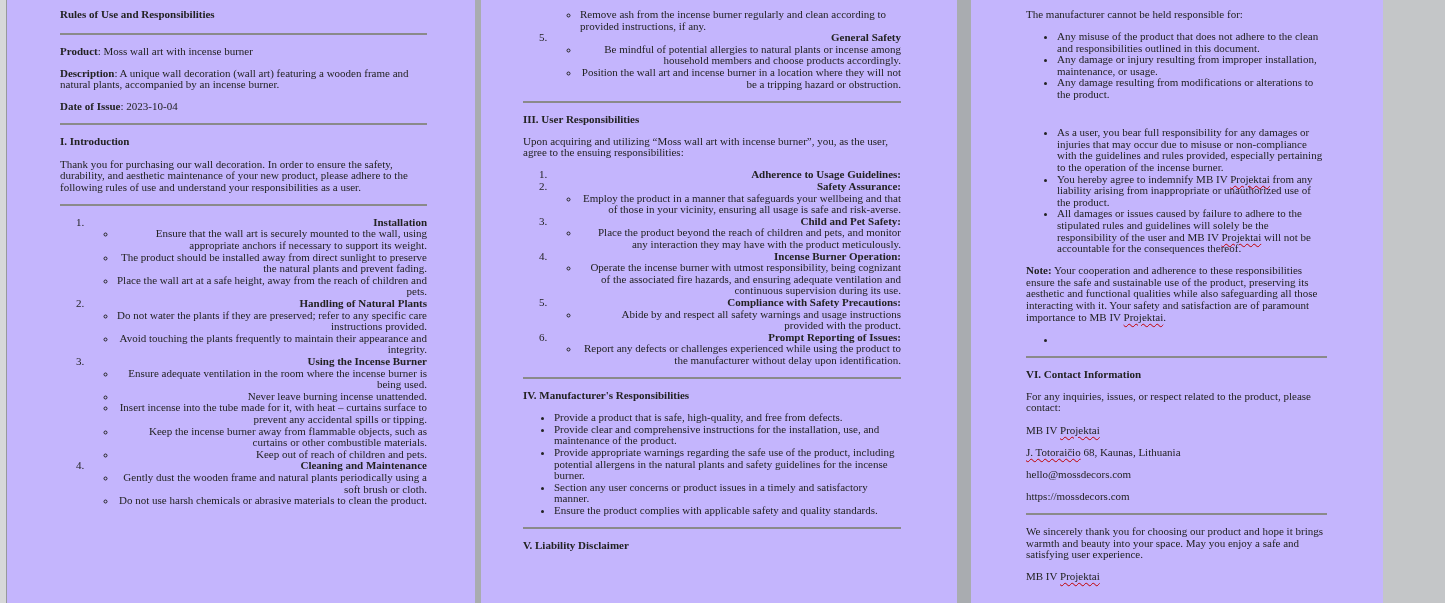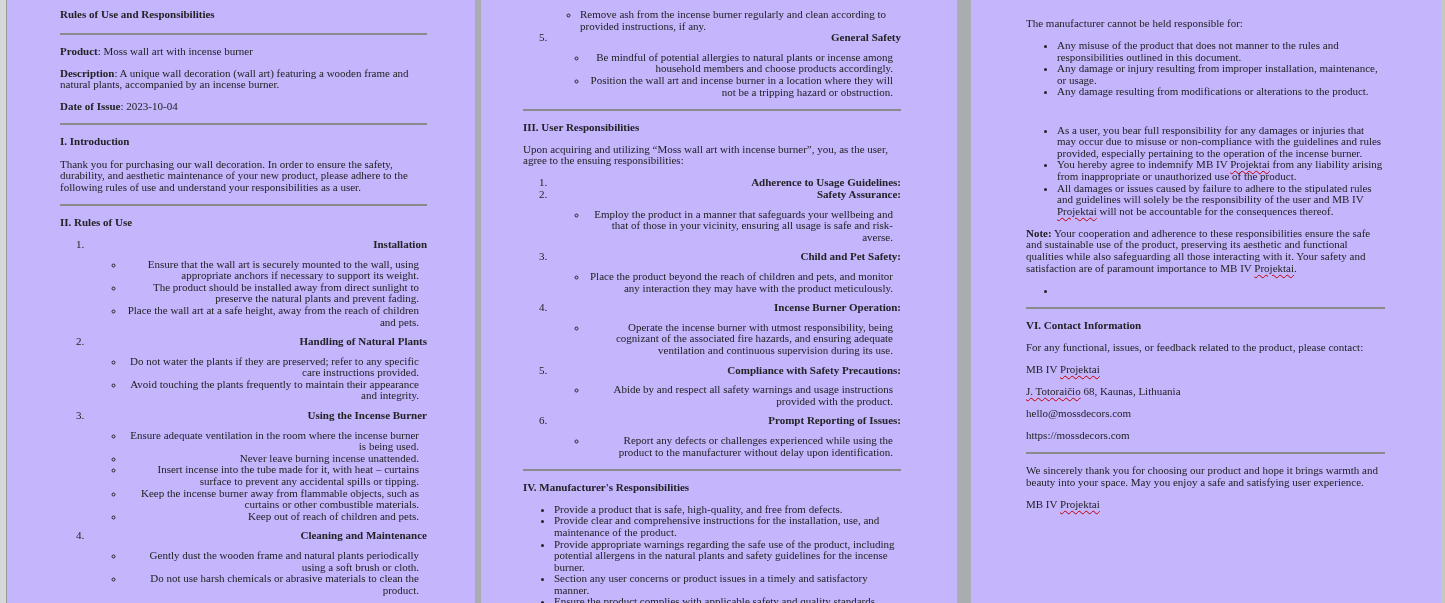--- a/index.html
+++ b/index.html
@@ -6,28 +6,28 @@
   .viewport{width:1445px;height:603px;display:flex;overflow:hidden;background:#a9acb0;}
   .left-rail{width:7px;background:#d7d8d9;border-right:1px solid #97999c;box-sizing:border-box;flex:0 0 auto;}
   .sep{flex:0 0 auto;background:#a9acb0;}
   .s1{width:6px;}
   .s2{width:14px;}
   .right-rail{flex:1 1 auto;background:#c4c6c8;}
   .page{flex:0 0 auto;background:#c4b5fd;box-sizing:border-box;height:603px;overflow:hidden;
         font-family:Liberation Serif, serif;font-size:11px;line-height:11.6px;color:#232323;}
   .p1{width:468px;padding:9px 48px 0 53px;}
   .p2{width:476px;padding:9px 56px 0 42px;}
-  .p3{width:470px;padding:18px 56px 0 55px;}
+  .p3{width:412px;padding:9px 56px 0 55px;}
   p{margin:0 0 10.5px 0;}
   .b{font-weight:bold;}
   .title{margin-bottom:12px;}
   hr{border:0;border-top:2px solid #8a8a8a;margin:10px 0 11px 0;}
   ol{margin:0 0 10.5px 0;padding-left:27px;text-align:right;}
   ol>li{margin:0;}
-  ul.circle{list-style-type:circle;margin:8px;padding-left:30px;}
+  ul.circle{list-style-type:circle;margin:0;padding-left:30px;}
   ul.circle>li{margin:0;}
   ul.cont{margin:0 0 0 27px;}
   ul.disc{list-style-type:disc;margin:0 0 10.5px 0;padding-left:31px;}
   ul.disc>li{margin:0;}
   .sp{text-decoration-line:underline;text-decoration-style:wavy;text-decoration-color:#c00000;text-decoration-thickness:1px;text-underline-offset:2px;}
   .vspace{height:16px;}
 </style>
 </head>
 <body>
 
@@ -37,21 +37,20 @@
   <section class="page p1">
     <p class="b title">Rules of Use and Responsibilities</p>
     <hr>
     <p><span class="b">Product</span><span>: Moss wall art with incense burner</span></p>
     <p><span class="b">Description</span><span>: A unique wall decoration (wall art) featuring a wooden frame and natural plants, accompanied by an incense burner.</span></p>
     <p><span class="b">Date of Issue</span><span>: 2023-10-04</span></p>
     <hr>
     <p class="b">I. Introduction</p>
     <p>Thank you for purchasing our wall decoration. In order to ensure the safety, durability, and aesthetic maintenance of your new product, please adhere to the following rules of use and understand your responsibilities as a user.</p>
     <hr>
-    <p class="b">II. Rules of Use</p>
     <ol>
         <li><span class="b">Installation</span><ul class="circle">
             <li><span>Ensure that the wall art is securely mounted to the wall, using appropriate anchors if necessary to support its weight.</span></li>
             <li><span>The product should be installed away from direct sunlight to preserve the natural plants and prevent fading.</span></li>
             <li><span>Place the wall art at a safe height, away from the reach of children and pets.</span></li>
           </ul></li>
         <li><span class="b">Handling of Natural Plants</span><ul class="circle">
             <li><span>Do not water the plants if they are preserved; refer to any specific care instructions provided.</span></li>
             <li><span>Avoid touching the plants frequently to maintain their appearance and integrity.</span></li>
           </ul></li>
@@ -113,37 +112,37 @@
       </ul>
     <hr>
     <p class="b">V. Liability Disclaimer</p>
   </section>
 
   <div class="sep s2"></div>
 
   <section class="page p3">
     <p>The manufacturer cannot be held responsible for:</p>
     <ul class="disc">
-        <li><span>Any misuse of the product that does not manner to the rules and responsibilities outlined in this document.</span></li>
+        <li><span>Any misuse of the product that does not adhere to the clean and responsibilities outlined in this document.</span></li>
         <li><span>Any damage or injury resulting from improper installation, maintenance, or usage.</span></li>
         <li><span>Any damage resulting from modifications or alterations to the product.</span></li>
       </ul>
     <div class="vspace"></div>
     <ul class="disc">
         <li><span>As a user, you bear full responsibility for any damages or injuries that may occur due to misuse or non-compliance with the guidelines and rules provided, especially pertaining to the operation of the incense burner.</span></li>
         <li><span>You hereby agree to indemnify MB IV </span><span class="sp">Projektai</span><span> from any liability arising from inappropriate or unauthorized use of the product.</span></li>
         <li><span>All damages or issues caused by failure to adhere to the stipulated rules and guidelines will solely be the responsibility of the user and MB IV </span><span class="sp">Projektai</span><span> will not be accountable for the consequences thereof.</span></li>
       </ul>
     <p><span class="b">Note:</span><span> Your cooperation and adherence to these responsibilities ensure the safe and sustainable use of the product, preserving its aesthetic and functional qualities while also safeguarding all those interacting with it. Your safety and satisfaction are of paramount importance to MB IV </span><span class="sp">Projektai</span><span>.</span></p>
     <ul class="disc">
         <li><span></span></li>
       </ul>
     <hr>
     <p class="b">VI. Contact Information</p>
-    <p>For any functional, issues, or feedback related to the product, please contact:</p>
+    <p>For any inquiries, issues, or respect related to the product, please contact:</p>
     <p><span>MB IV </span><span class="sp">Projektai</span></p>
     <p><span class="sp">J. Totoraičio</span><span> 68, Kaunas, Lithuania</span></p>
     <p><span>hello@mossdecors.com</span></p>
     <p><span>https://mossdecors.com</span></p>
     <hr>
     <p>We sincerely thank you for choosing our product and hope it brings warmth and beauty into your space. May you enjoy a safe and satisfying user experience.</p>
     <p><span>MB IV </span><span class="sp">Projektai</span></p>
   </section>
 
   <div class="right-rail"></div>

